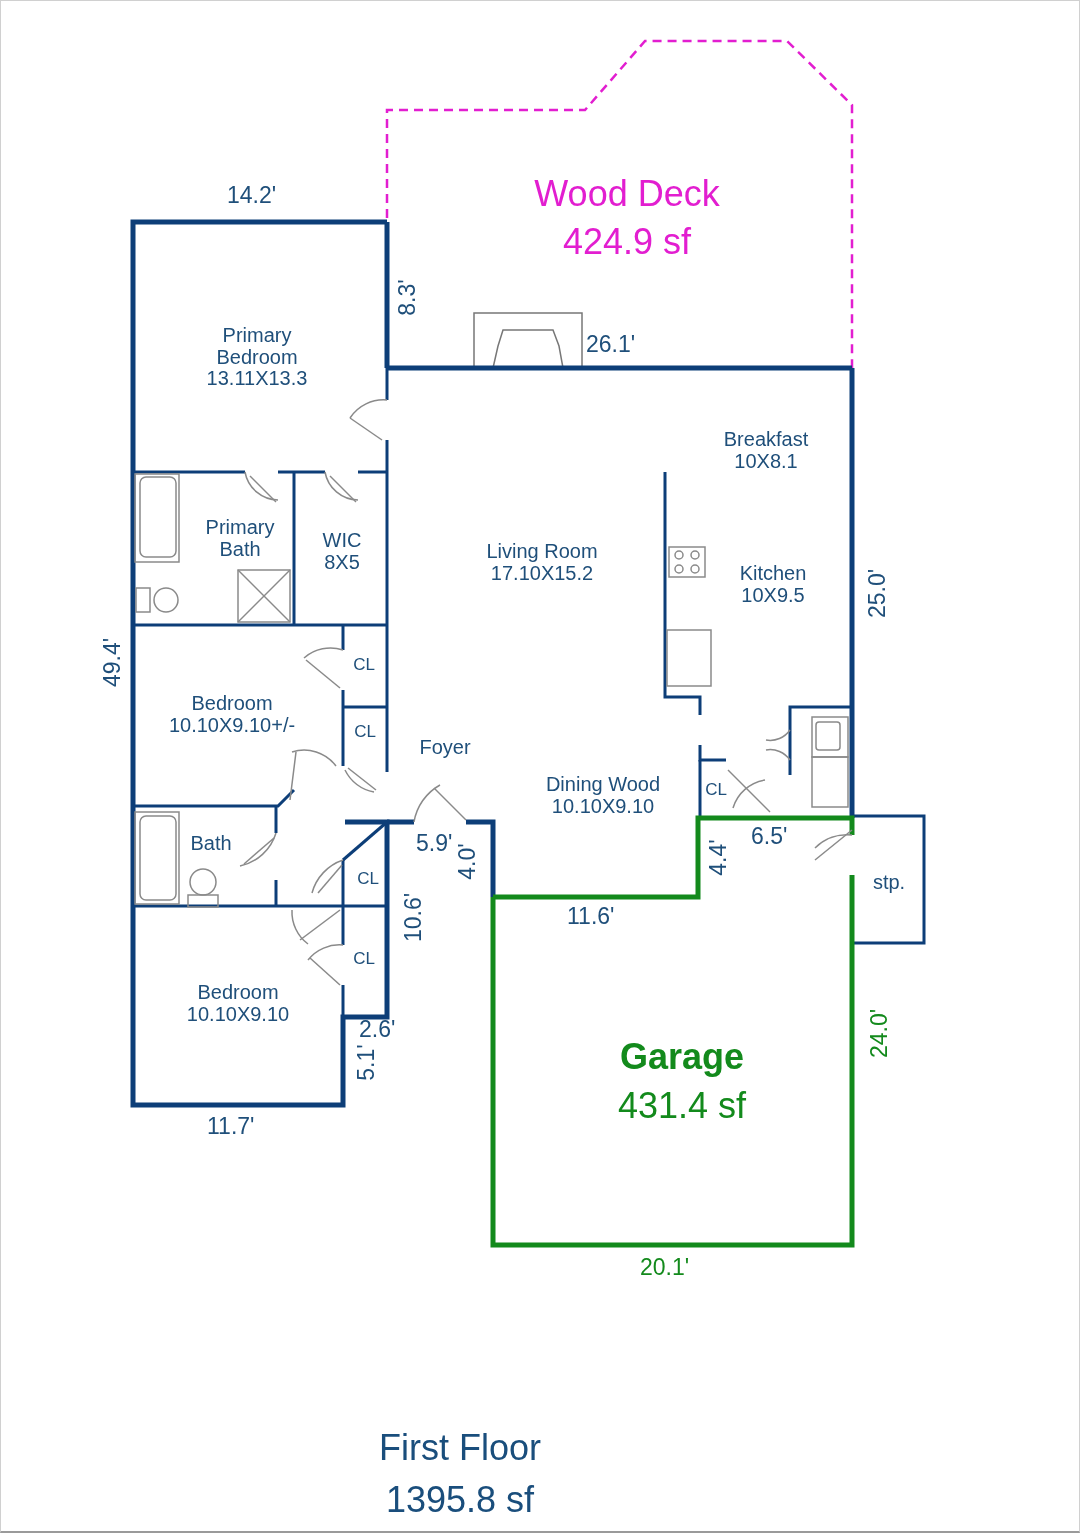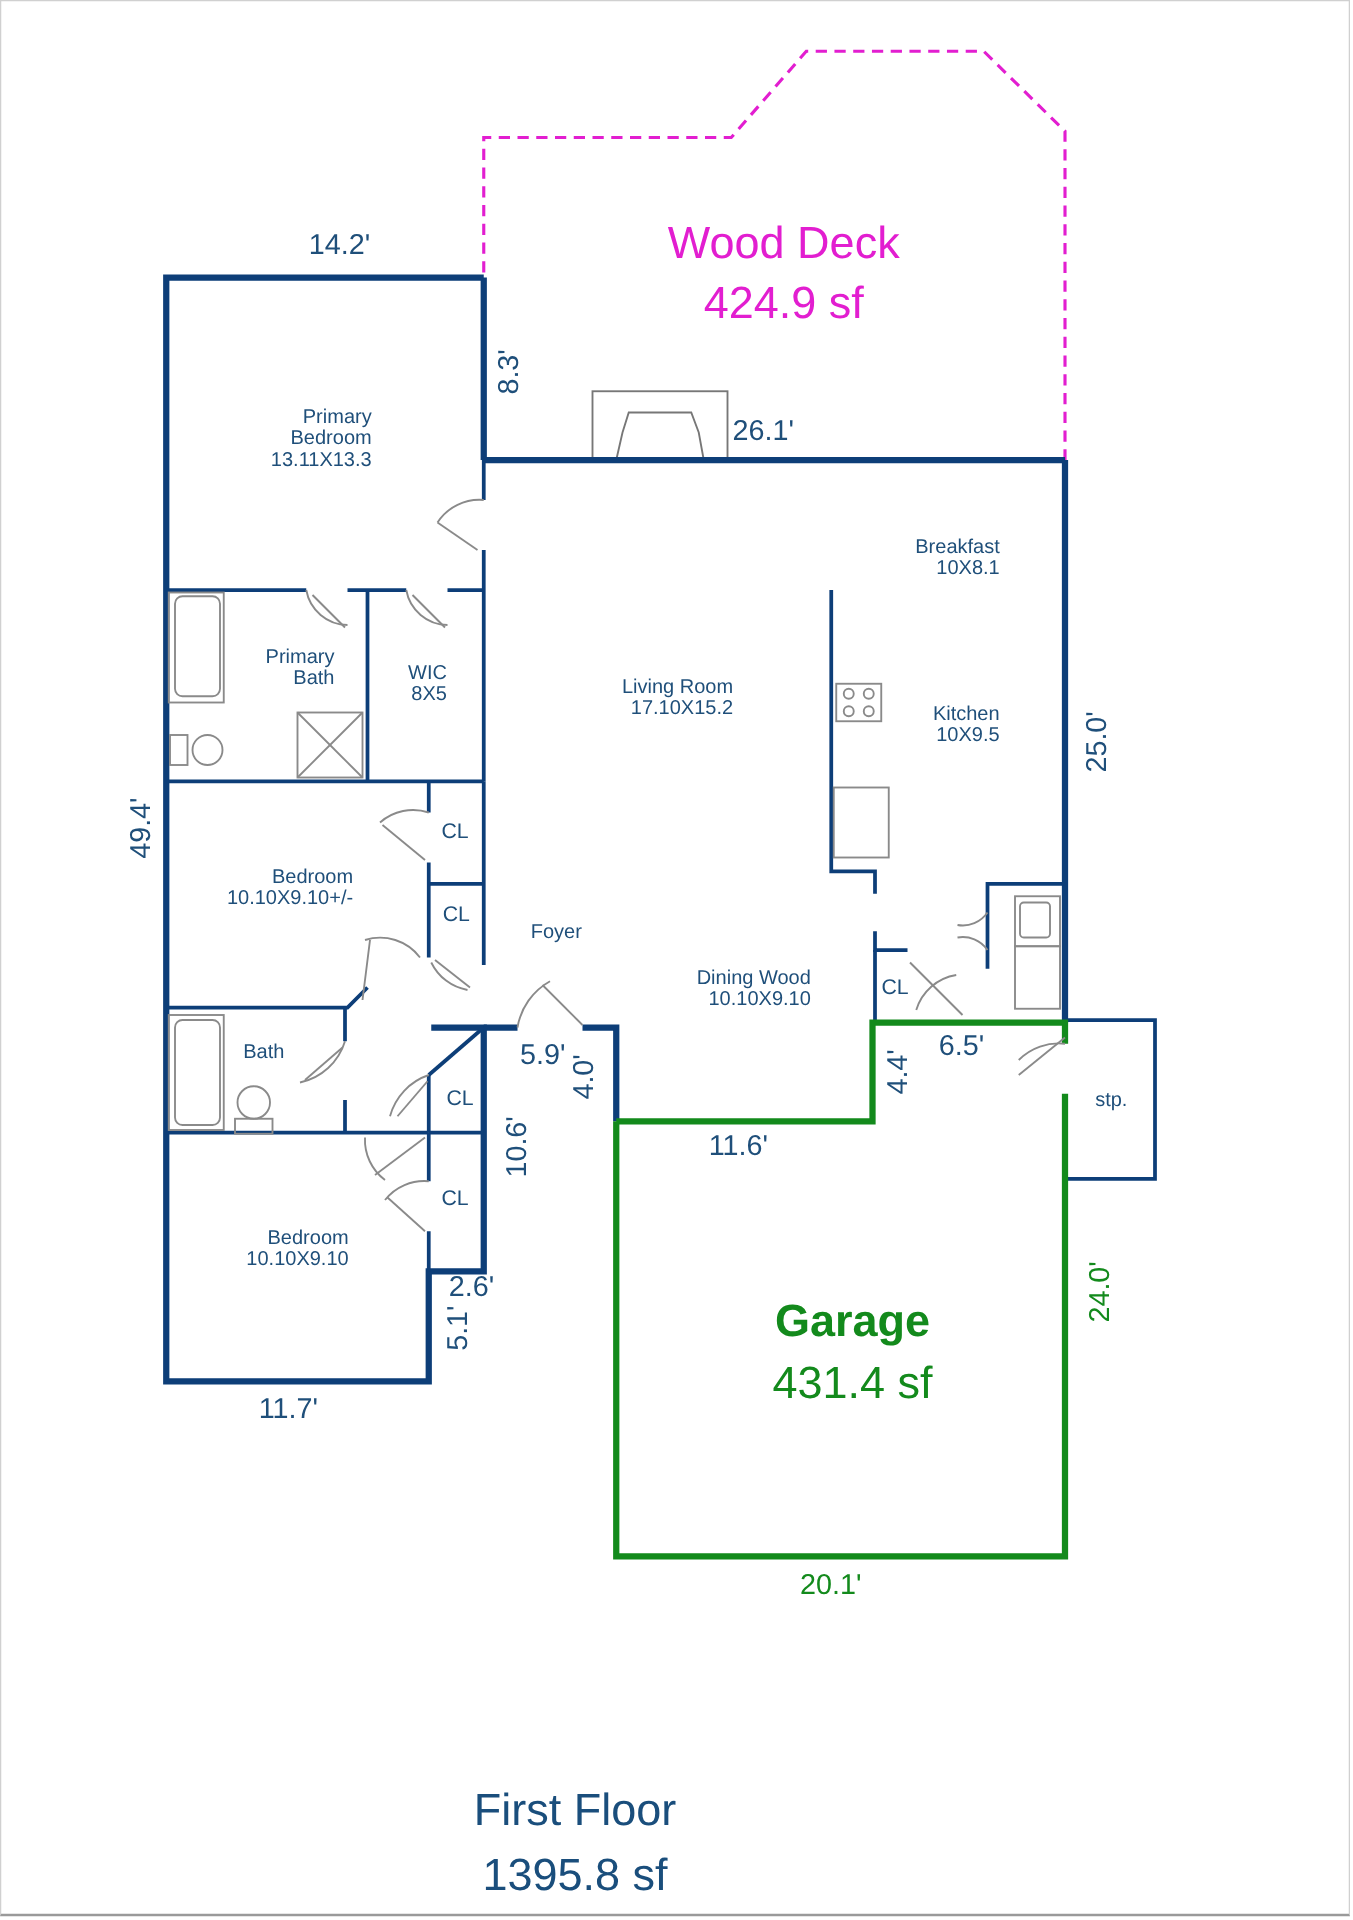--- a/index.html
+++ b/index.html
@@ -1,23 +1,23 @@
 <!DOCTYPE html>
 <html><head>
   <meta charset="utf-8">
   <style>
     html, body { margin: 0; padding: 0; background: #ffffff; }
     body { width: 1082px; height: 1536px; position: relative; overflow: hidden;
            font-family: "Liberation Sans", "DejaVu Sans", sans-serif; }
     .frame { position: absolute; left: 0; top: 0; width: 1080px; height: 1533px;
              border: 1px solid #d0d0d0; border-bottom: 2px solid #9a9a9a; box-sizing: border-box; }
     svg.plan { position: absolute; left: 0; top: 0; }
-    .lbl { position: absolute; color: #1f4f7a; text-align: right; line-height: 1.08; white-space: nowrap;
+    .lbl { position: absolute; color: #1f4f7a; text-align: center; line-height: 1.08; white-space: nowrap;
            transform: translate(-50%, 0); }
-    .rm { font-size: 16px; }
+    .rm { font-size: 20px; }
     .dim { position: absolute; color: #1f4f7a; font-size: 23px; white-space: nowrap; line-height: 1; }
     .dim.v { transform: rotate(-90deg); transform-origin: center center; }
     .deck { color: #e21ed0; font-size: 36px; }
     .garage { color: #138a1c; font-size: 36px; }
     .gdim { color: #138a1c; }
     .title { color: #1a4e7c; font-size: 36px; }
     .cl { font-size: 17px; }
   </style>
 </head>
 <body>
@@ -189,21 +189,21 @@
 
 <div class="lbl cl" style="left:364px; top:656px;">CL</div>
 <div class="lbl cl" style="left:365px; top:723px;">CL</div>
 <div class="lbl cl" style="left:368px; top:870px;">CL</div>
 <div class="lbl cl" style="left:364px; top:950px;">CL</div>
 <div class="lbl cl" style="left:716px; top:781px;">CL</div>
 
 <div class="lbl garage" style="left:682px; top:1038px;font-weight:bold;">Garage</div>
 <div class="lbl garage" style="left:682px; top:1087px;">431.4 sf</div>
 
-<div class="dim" style="left:227px; top:184px;margin-left:20px;">14.2'</div>
+<div class="dim" style="left:227px; top:184px;">14.2'</div>
 <div class="dim v" style="left:389px; top:286px;">8.3'</div>
 <div class="dim" style="left:586px; top:333px;">26.1'</div>
 <div class="dim v" style="left:88px; top:651px;">49.4'</div>
 <div class="dim v" style="left:853px; top:582px;">25.0'</div>
 <div class="dim" style="left:751px; top:825px;">6.5'</div>
 <div class="dim v" style="left:700px; top:846px;">4.4'</div>
 <div class="dim" style="left:416px; top:832px;">5.9'</div>
 <div class="dim v" style="left:449px; top:850px;">4.0'</div>
 <div class="dim v" style="left:389px; top:906px;">10.6'</div>
 <div class="dim" style="left:567px; top:905px;">11.6'</div>

